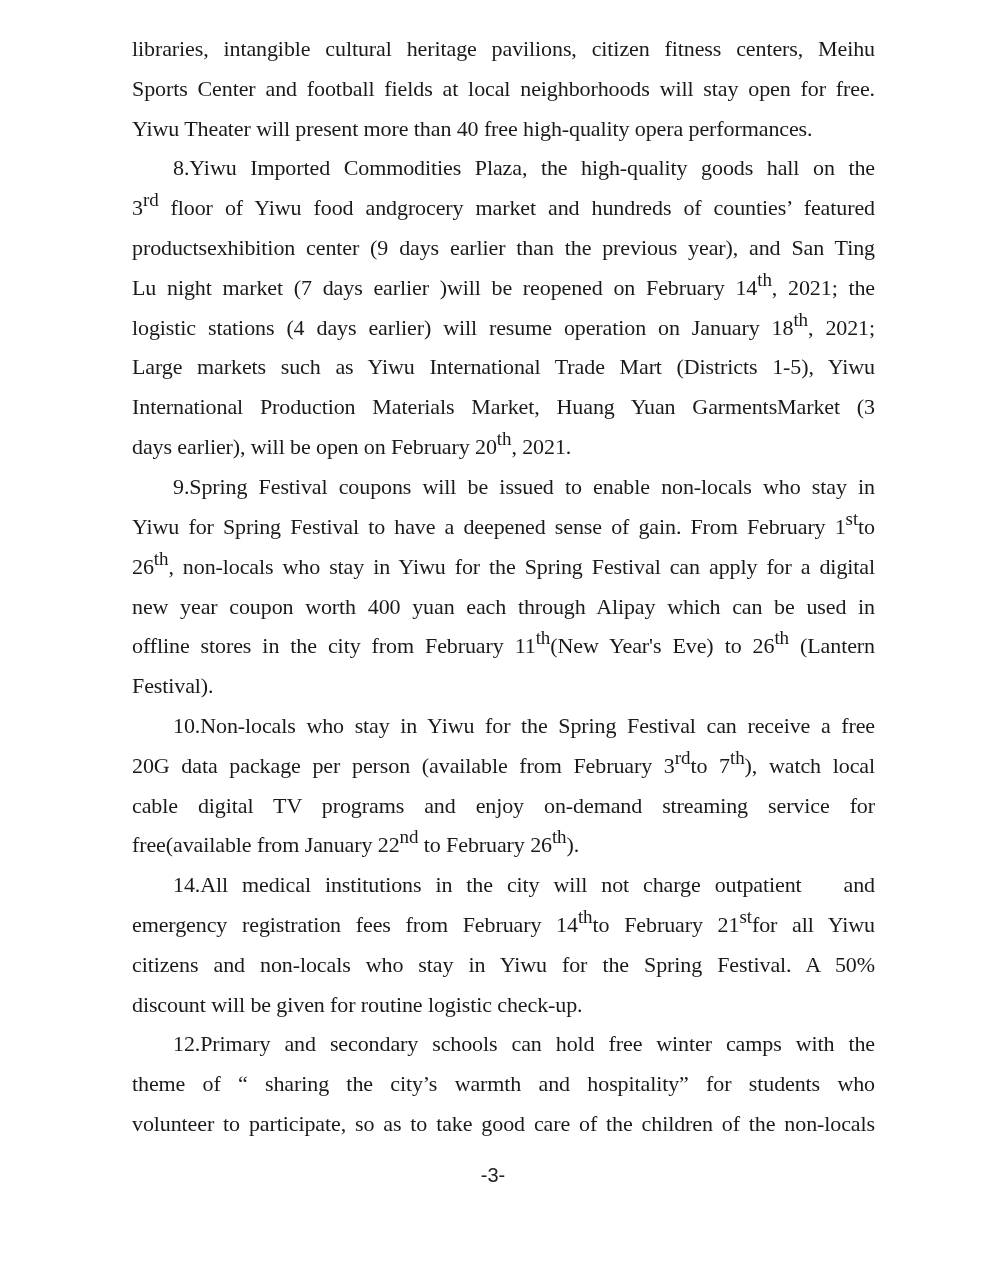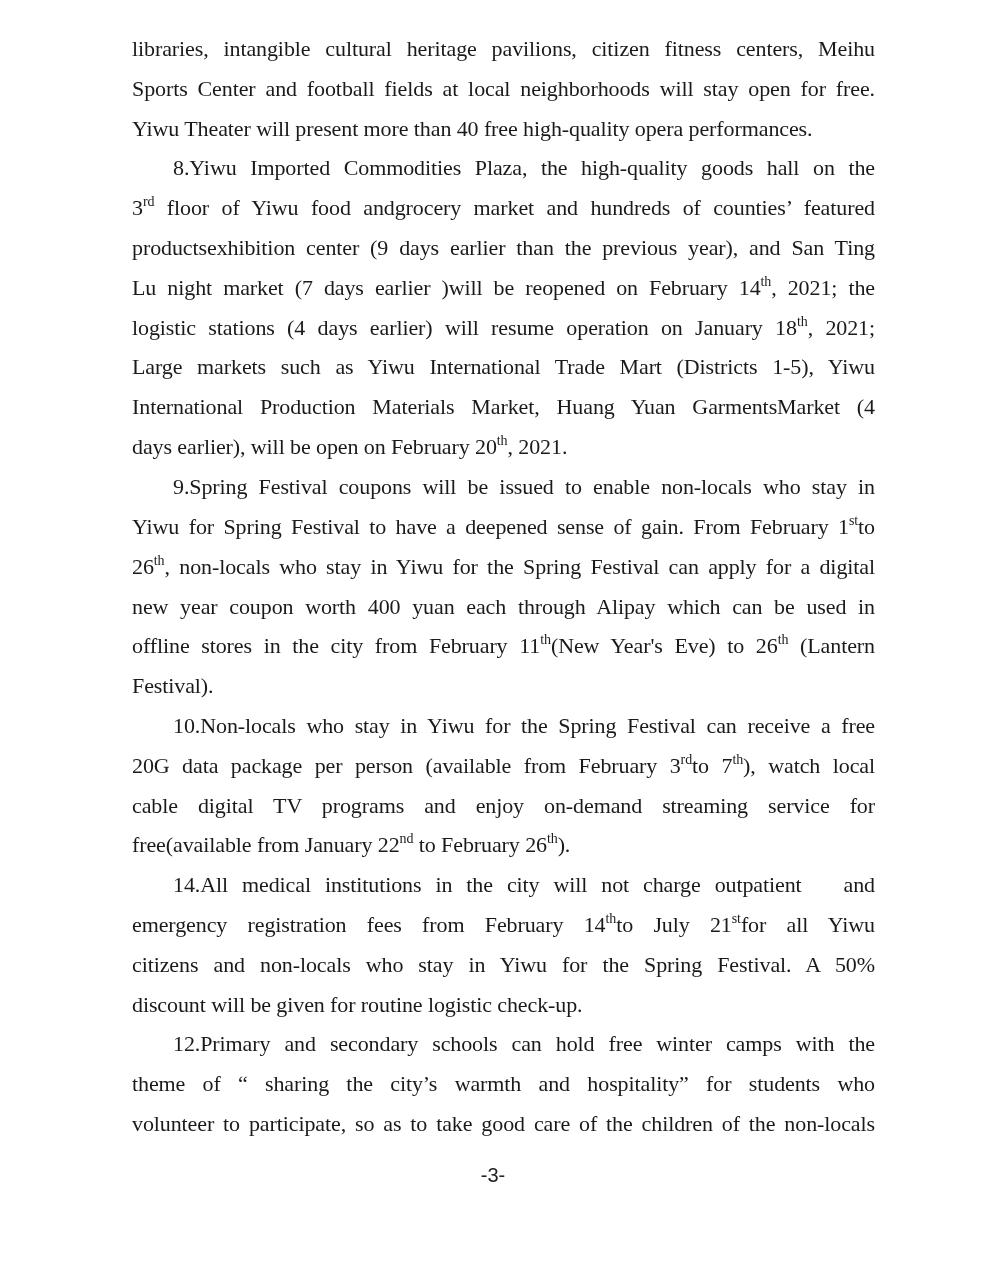--- a/index.html
+++ b/index.html
@@ -12,21 +12,21 @@
   .line {
     position: absolute; left: 132px; width: 743px;
     font-size: 22px; line-height: 30px; height: 30px;
     white-space: nowrap;
     text-align: justify; text-align-last: justify;
     letter-spacing: -0.1px;
   }
   .line.last { text-align-last: left; }
   .line.indent { left: 173px; width: 702px; }
   .line span { white-space: pre; }
-  sup { font-size: 14px; line-height: 0; vertical-align: 9px; }
+  sup { font-size: 19px; line-height: 0; vertical-align: 9px; }
   .page-number {
     position: absolute; left: 0; width: 100%; top: 1152px;
     text-align: center; font-family: "Liberation Sans", "DejaVu Sans", sans-serif;
     font-size: 20px; color: #222;
   }
 </style>
 </head>
 <body>
 
 <div class="page">
@@ -37,21 +37,21 @@
     <div class="line last" style="top:102px"><span>Yiwu Theater will present more than 40 free high-quality opera performances.</span></div>
   </div>
 
   <div>
     <div class="line indent" style="top:141px"><span>8.Yiwu Imported Commodities Plaza, the high-quality goods hall on the</span></div>
     <div class="line" style="top:181px"><span>3</span><sup>rd</sup><span> floor of Yiwu food andgrocery market and hundreds of counties’ featured</span></div>
     <div class="line" style="top:221px"><span>productsexhibition center (9 days earlier than the previous year), and San Ting</span></div>
     <div class="line" style="top:261px"><span>Lu night market (7 days earlier )will be reopened on February 14</span><sup>th</sup><span>, 2021; the</span></div>
     <div class="line" style="top:301px"><span>logistic stations (4 days earlier) will resume operation on January 18</span><sup>th</sup><span>, 2021;</span></div>
     <div class="line" style="top:340px"><span>Large markets such as Yiwu International Trade Mart (Districts 1-5), Yiwu</span></div>
-    <div class="line" style="top:380px"><span>International Production Materials Market, Huang Yuan GarmentsMarket (4</span></div>
+    <div class="line" style="top:380px"><span>International Production Materials Market, Huang Yuan GarmentsMarket (3</span></div>
     <div class="line last" style="top:420px"><span>days earlier), will be open on February 20</span><sup>th</sup><span>, 2021.</span></div>
   </div>
 
   <div>
     <div class="line indent" style="top:460px"><span>9.Spring Festival coupons will be issued to enable non-locals who stay in</span></div>
     <div class="line" style="top:500px"><span>Yiwu for Spring Festival to have a deepened sense of gain. From February 1</span><sup>st</sup><span>to</span></div>
     <div class="line" style="top:540px"><span>26</span><sup>th</sup><span>, non-locals who stay in Yiwu for the Spring Festival can apply for a digital</span></div>
     <div class="line" style="top:580px"><span>new year coupon worth 400 yuan each through Alipay which can be used in</span></div>
     <div class="line" style="top:619px"><span>offline stores in the city from February 11</span><sup>th</sup><span>(New Year's Eve) to 26</span><sup>th</sup><span> (Lantern</span></div>
     <div class="line last" style="top:659px"><span>Festival).</span></div>
@@ -59,21 +59,21 @@
 
   <div>
     <div class="line indent" style="top:699px"><span>10.Non-locals who stay in Yiwu for the Spring Festival can receive a free</span></div>
     <div class="line" style="top:739px"><span>20G data package per person (available from February 3</span><sup>rd</sup><span>to 7</span><sup>th</sup><span>), watch local</span></div>
     <div class="line" style="top:779px"><span>cable digital TV programs and enjoy on-demand streaming service for</span></div>
     <div class="line last" style="top:818px"><span>free(available from January 22</span><sup>nd</sup><span> to February 26</span><sup>th</sup><span>).</span></div>
   </div>
 
   <div>
     <div class="line indent" style="top:858px"><span>14.All medical institutions in the city will not charge outpatient   and</span></div>
-    <div class="line" style="top:898px"><span>emergency registration fees from February 14</span><sup>th</sup><span>to July 21</span><sup>st</sup><span>for all Yiwu</span></div>
+    <div class="line" style="top:898px"><span>emergency registration fees from February 14</span><sup>th</sup><span>to February 21</span><sup>st</sup><span>for all Yiwu</span></div>
     <div class="line" style="top:938px"><span>citizens and non-locals who stay in Yiwu for the Spring Festival. A 50%</span></div>
     <div class="line last" style="top:978px"><span>discount will be given for routine logistic check-up.</span></div>
   </div>
 
   <div>
     <div class="line indent" style="top:1017px"><span>12.Primary and secondary schools can hold free winter camps with the</span></div>
     <div class="line" style="top:1057px"><span>theme of “ sharing the city’s warmth and hospitality” for students who</span></div>
     <div class="line" style="top:1097px"><span>volunteer to participate, so as to take good care of the children of the non-locals</span></div>
   </div>
 

